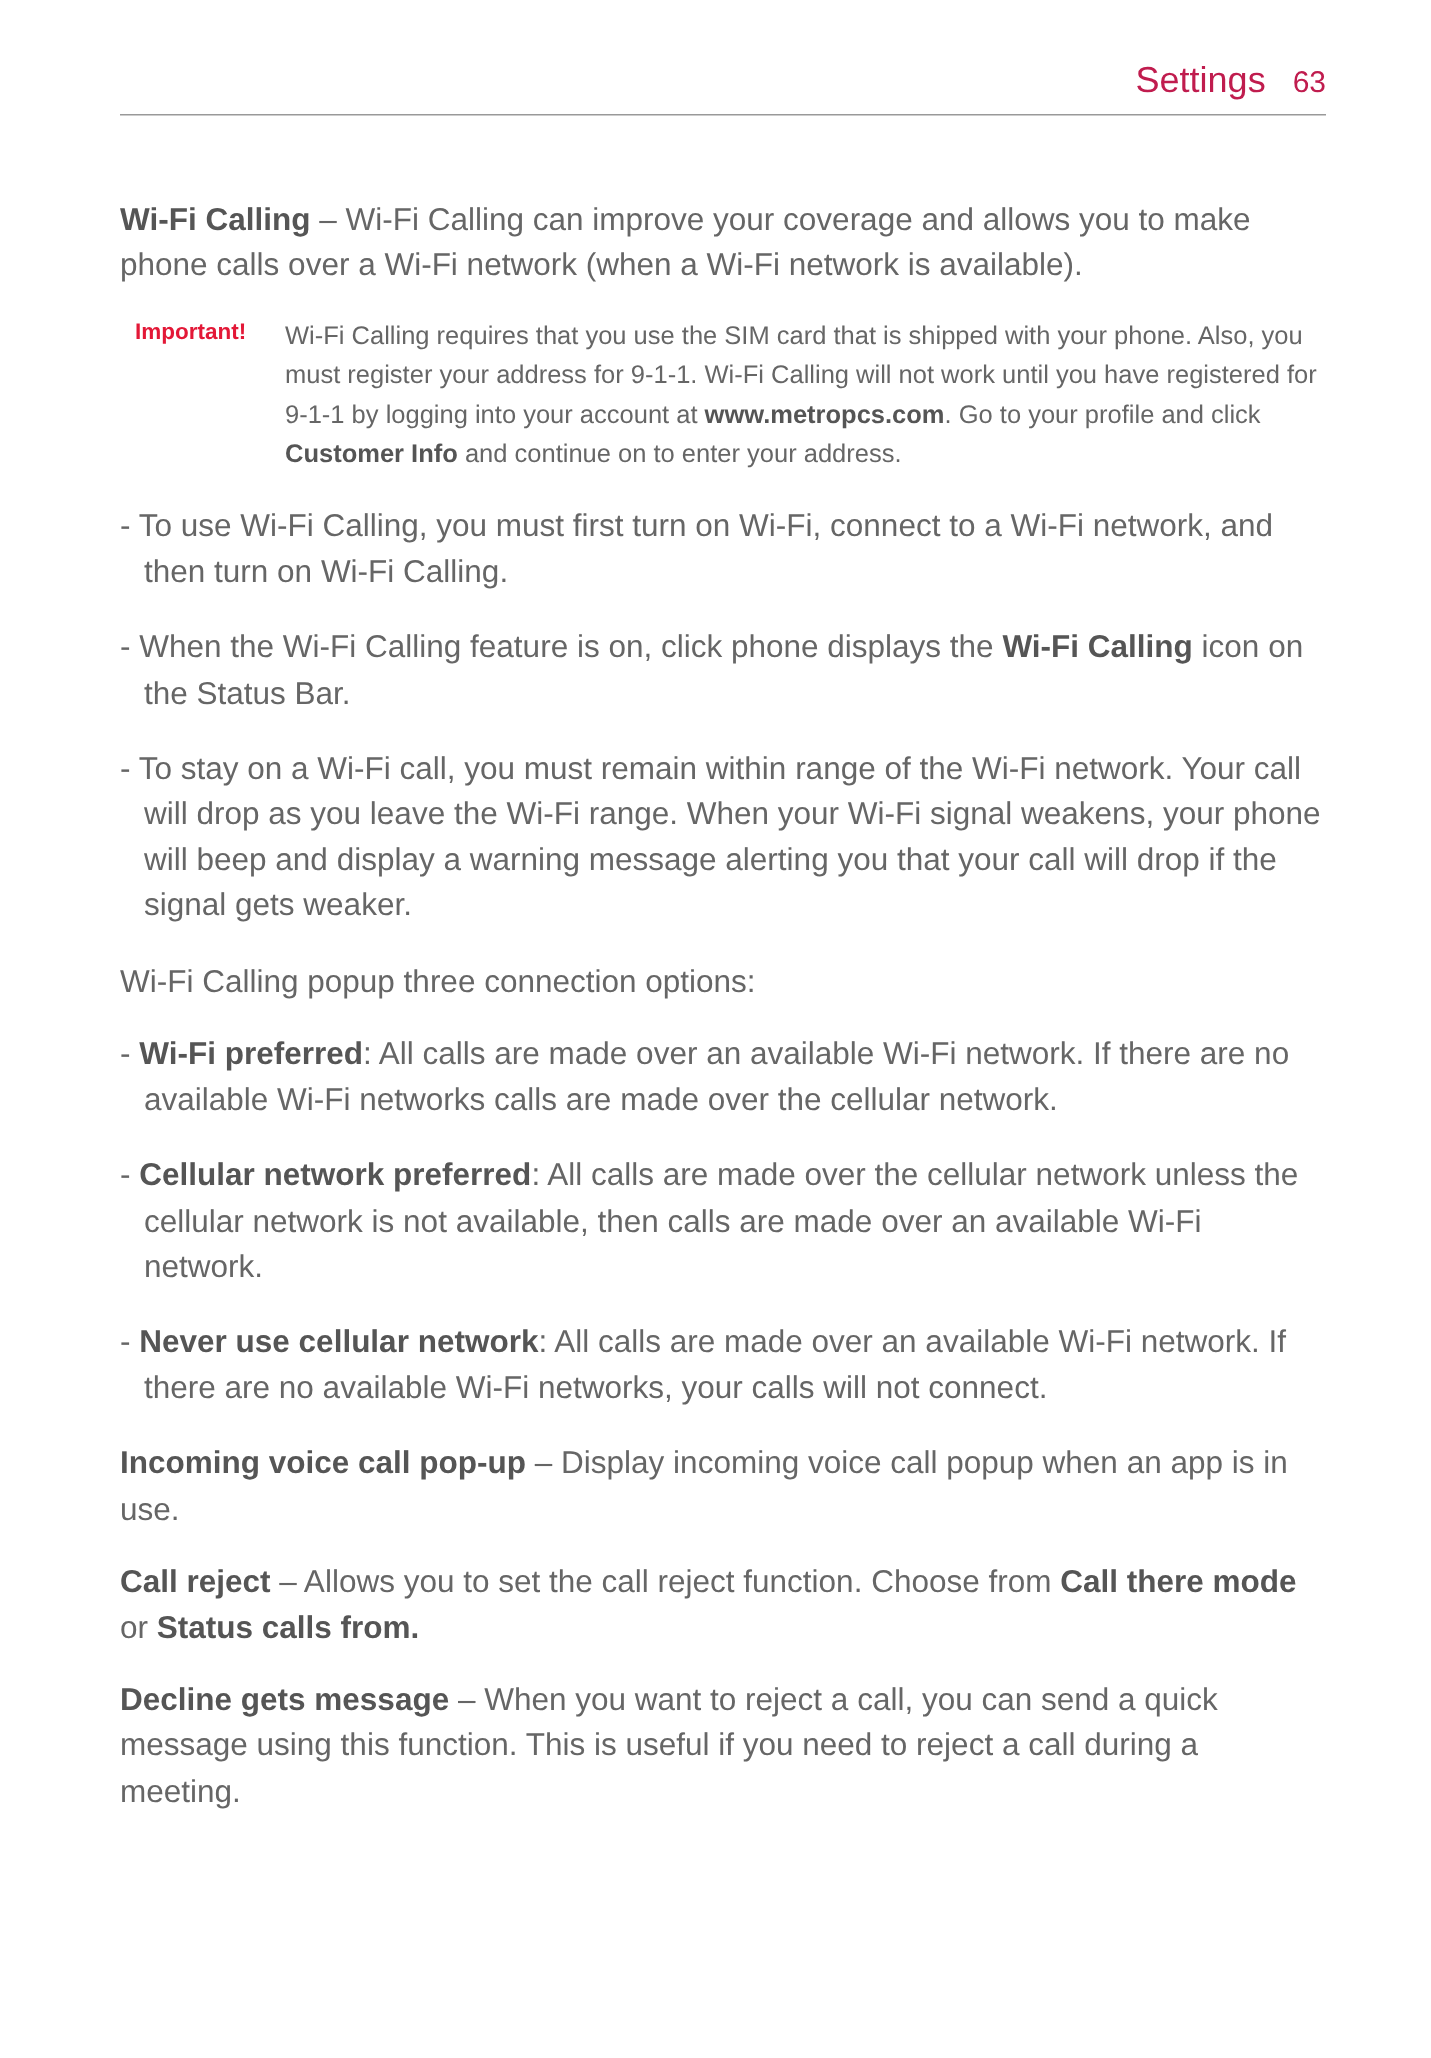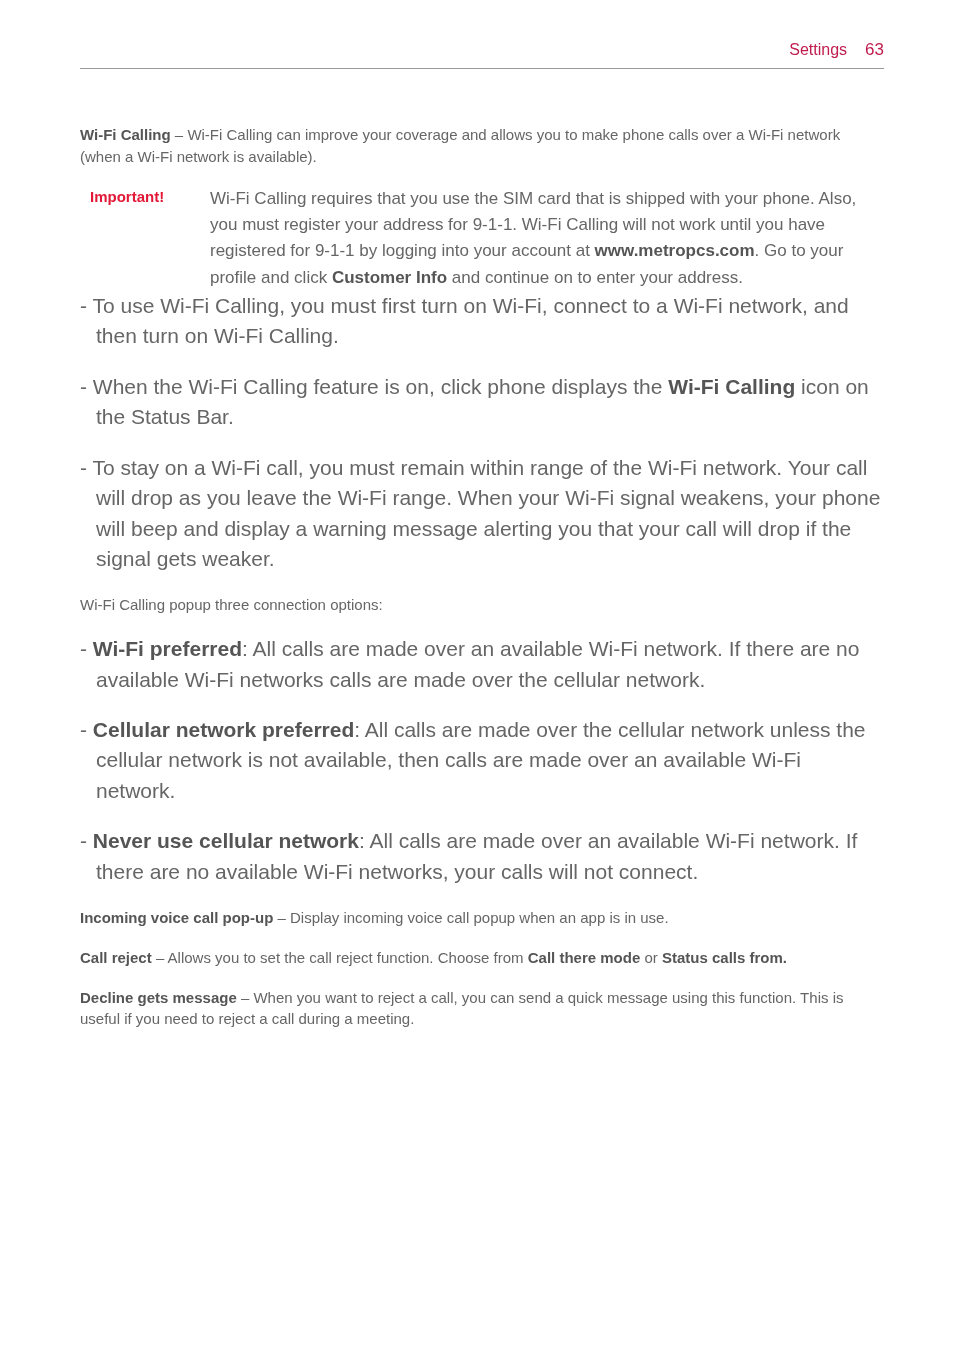--- a/index.html
+++ b/index.html
@@ -18,43 +18,43 @@
     .header {
       display: flex;
       justify-content: flex-end;
       align-items: baseline;
       border-bottom: 1px solid #999999;
       padding-bottom: 8px;
       margin-bottom: 55px;
     }
     .header-title {
       color: #c01c4e;
-      font-size: 16px;
+      font-size: 24px;
       font-weight: normal;
       margin-right: 18px;
     }
     .page-number {
       color: #c01c4e;
-      font-size: 17px;
+      font-size: 20px;
     }
     .body-text {
-      font-size: 15px;
+      font-size: 21px;
       line-height: 1.45;
       color: #666666;
       margin-bottom: 18px;
     }
     .bold {
       font-weight: bold;
       color: #555555;
     }
     .important-block {
       display: flex;
-      margin-bottom: 0;
+      margin-bottom: 20px;
       margin-left: 10px;
-      gap: 28px;
+      gap: 8px;
     }
     .important-label {
       color: #e31837;
       font-weight: bold;
       font-size: 15px;
       flex-shrink: 0;
       width: 92px;
       line-height: 1.5;
     }
     .important-text {

